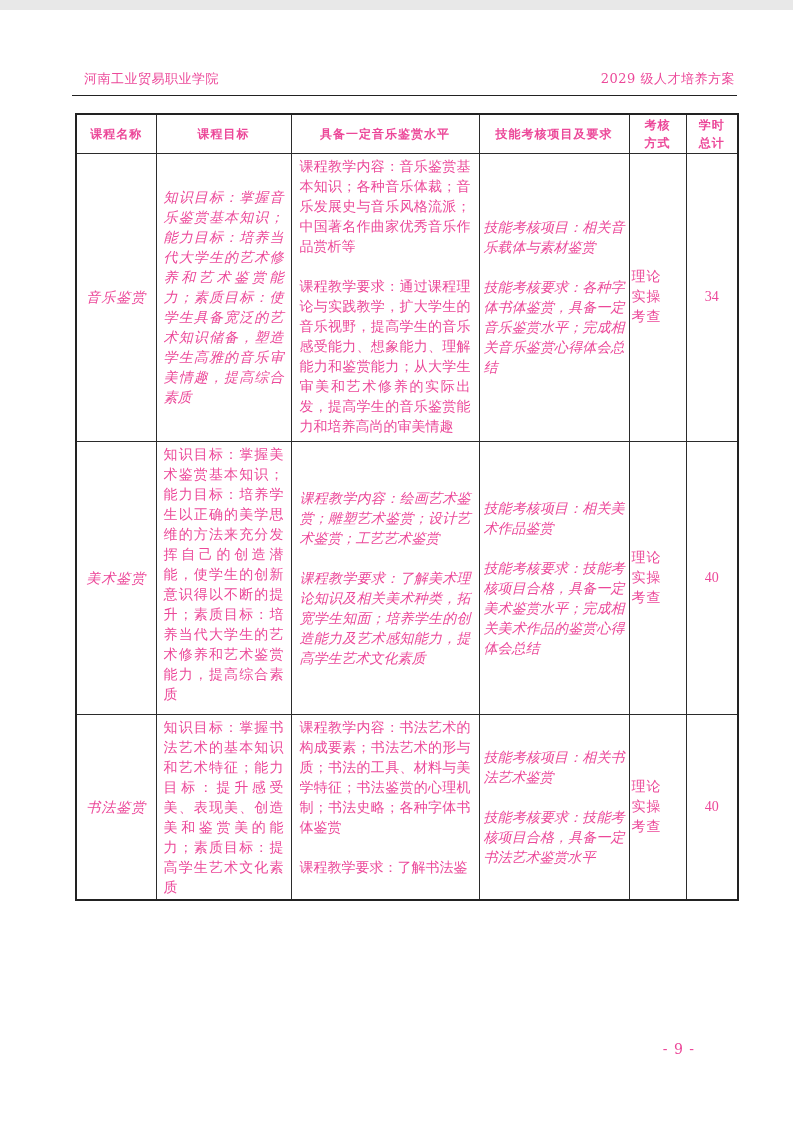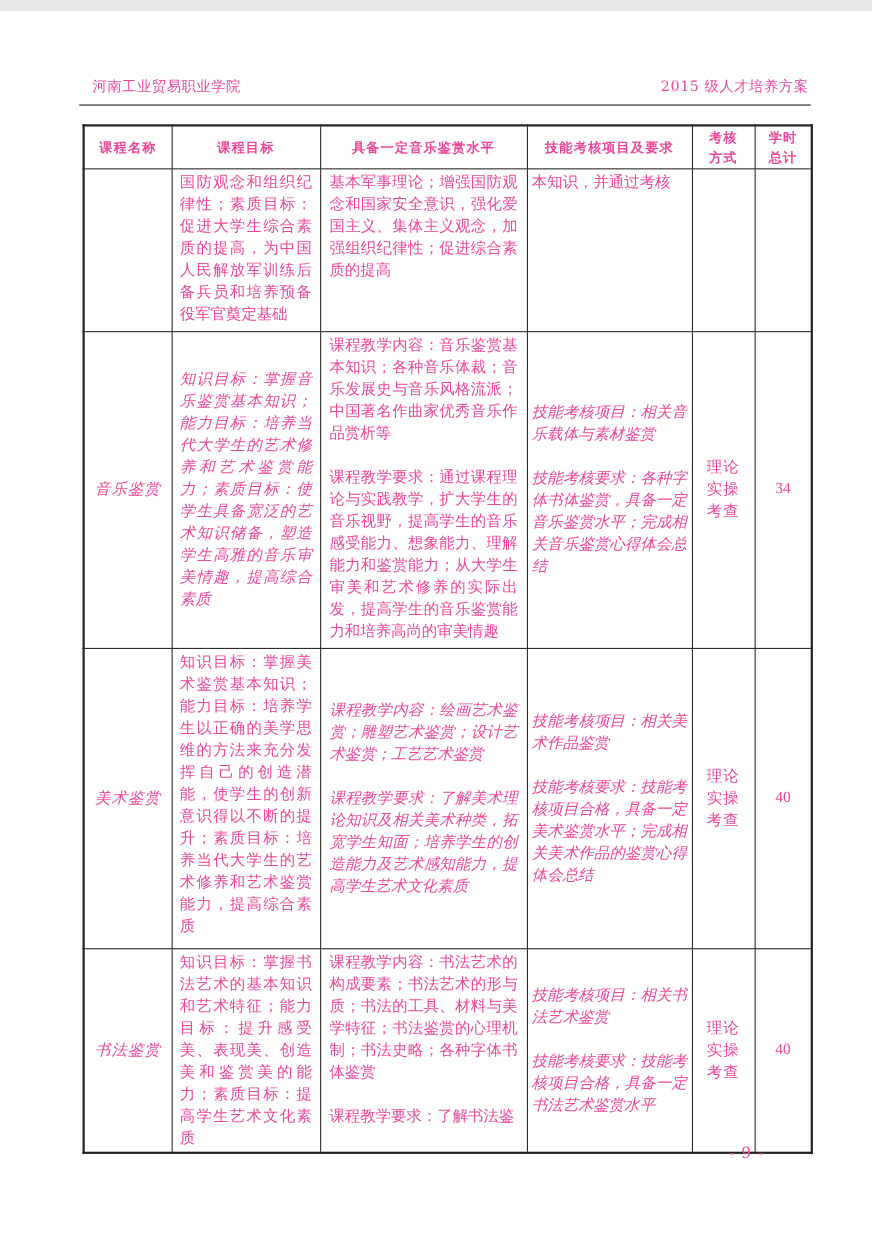--- a/index.html
+++ b/index.html
@@ -58,21 +58,21 @@
     vertical-align: middle;
   }
   .row-1 { height: 148px; }
   .row-2 { height: 288px; }
   .row-3 { height: 273px; }
   .row-4 { height: 162px; }
   td.c1 { text-align: center; padding: 0 4px; letter-spacing: 1px; }
   td.c2 { padding: 2px 7px; }
   td.c3 { padding: 2px 8px; }
   td.c4 { padding: 2px 4px; }
-  td.c5 { text-align: center; padding: 0 2px; letter-spacing: 1px; }
+  td.c5 { text-align: left; padding: 0 2px; letter-spacing: 1px; font-family: Liberation Mono, monospace; }
   td.c6 { text-align: center; padding: 0 2px; font-family: Liberation Serif, serif; }
   .va-top { vertical-align: top !important; }
   .va-mid { vertical-align: middle !important; font-style: italic; }
   .page-footer {
     position: absolute;
     left: 75px;
     top: 1031px;
     width: 662px;
     text-align: right;
     padding-right: 42px;
@@ -80,21 +80,21 @@
     letter-spacing: 1px;
   }
 </style>
 </head>
 <body>
 
 <div class="page">
 
   <div class="page-header">
     <span>河南工业贸易职业学院</span>
-    <span>2015 级人才培养方案</span>
+    <span>2029 级人才培养方案</span>
   </div>
 
   <table class="course-table">
     <colgroup>
       <col style="width:80px">
         <col style="width:135px">
         <col style="width:188px">
       <col style="width:150px">
         <col style="width:57px">
         <col style="width:52px">
@@ -105,28 +105,20 @@
         <th>课程目标</th>
         <th>具备一定音乐鉴赏水平</th>
         <th>技能考核项目及要求</th>
         <th>考核
 方式</th>
         <th>学时
 总计</th>
       </tr>
     </thead>
     <tbody>
-      <tr class="row-1">
-        <td class="c1 va-top"></td>
-        <td class="c2 va-top">国防观念和组织纪律性；素质目标：促进大学生综合素质的提高，为中国人民解放军训练后备兵员和培养预备役军官奠定基础</td>
-        <td class="c3 va-top">基本军事理论；增强国防观念和国家安全意识，强化爱国主义、集体主义观念，加强组织纪律性；促进综合素质的提高</td>
-        <td class="c4 va-top">本知识，并通过考核</td>
-        <td class="c5"></td>
-        <td class="c6"></td>
-      </tr>
       <tr class="row-2">
         <td class="c1 va-mid">音乐鉴赏</td>
         <td class="c2 va-mid">知识目标：掌握音乐鉴赏基本知识；能力目标：培养当代大学生的艺术修养和艺术鉴赏能力；素质目标：使学生具备宽泛的艺术知识储备，塑造学生高雅的音乐审美情趣，提高综合素质</td>
         <td class="c3 va-top">课程教学内容：音乐鉴赏基本知识；各种音乐体裁；音乐发展史与音乐风格流派；中国著名作曲家优秀音乐作品赏析等
 
 课程教学要求：通过课程理论与实践教学，扩大学生的音乐视野，提高学生的音乐感受能力、想象能力、理解能力和鉴赏能力；从大学生审美和艺术修养的实际出发，提高学生的音乐鉴赏能力和培养高尚的审美情趣</td>
         <td class="c4 va-mid">技能考核项目：相关音乐载体与素材鉴赏
 
 技能考核要求：各种字体书体鉴赏，具备一定音乐鉴赏水平；完成相关音乐鉴赏心得体会总结</td>
         <td class="c5">理论

